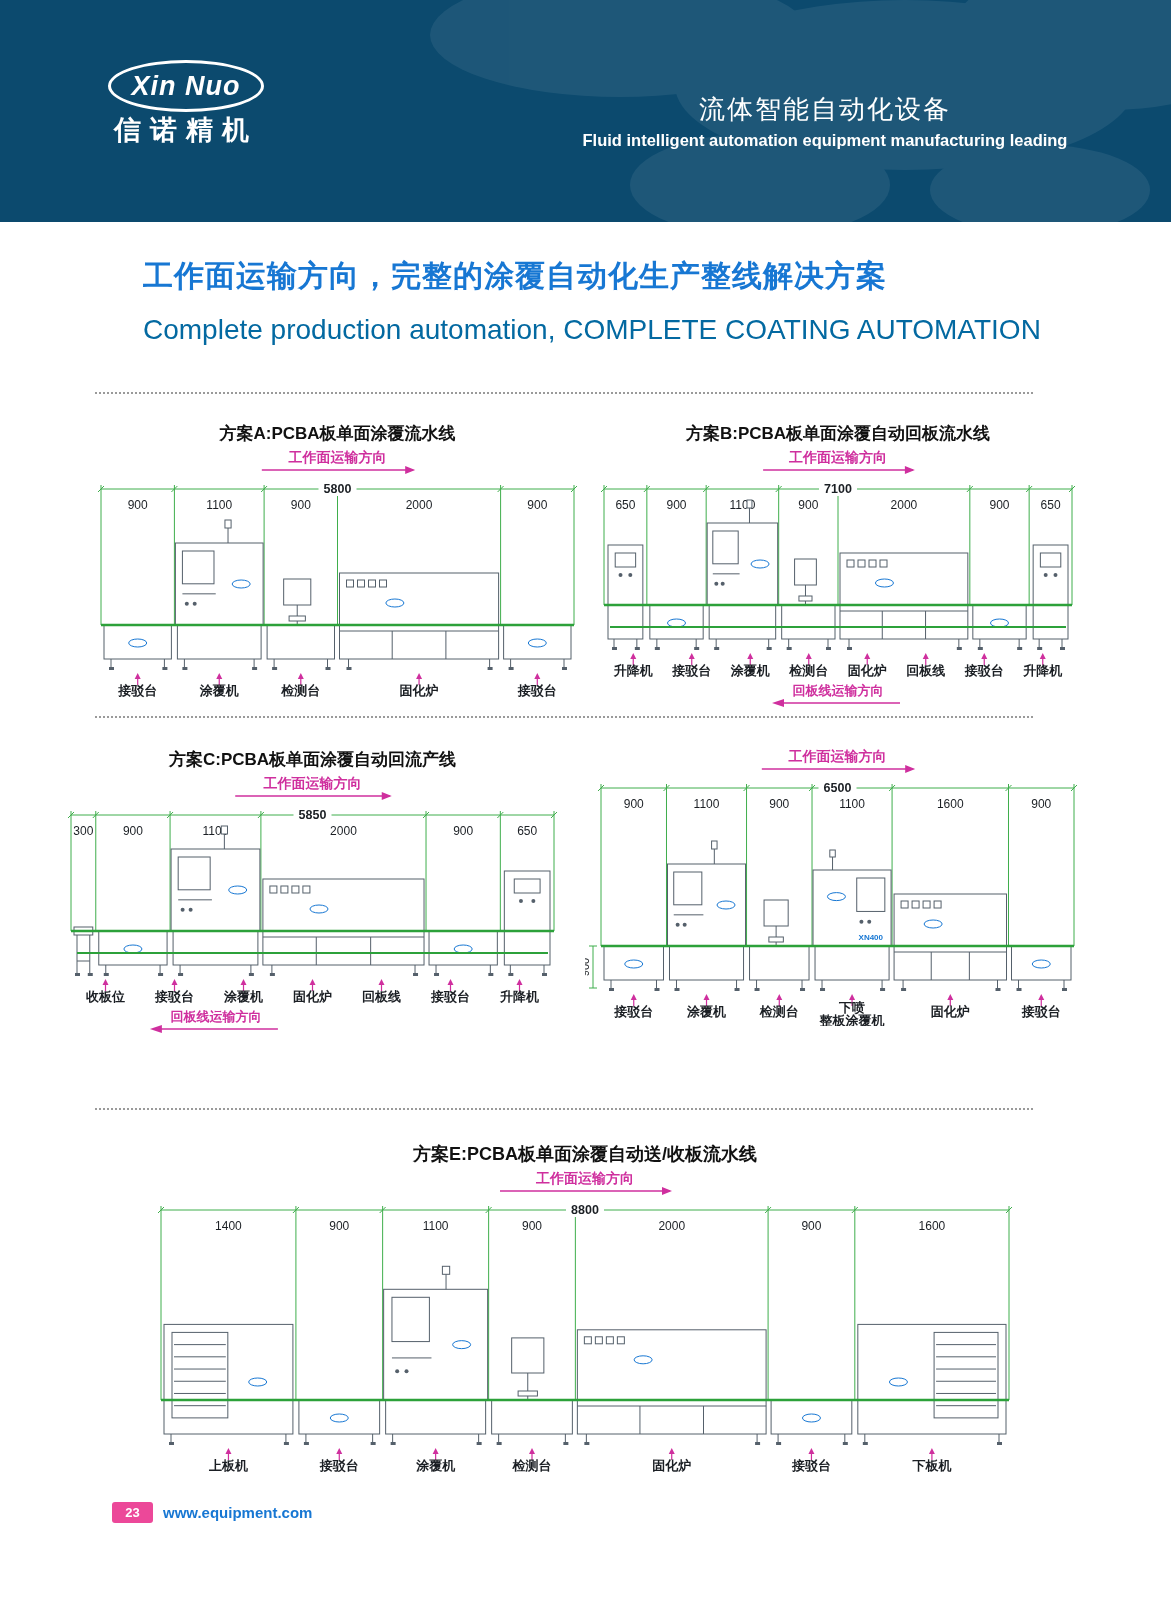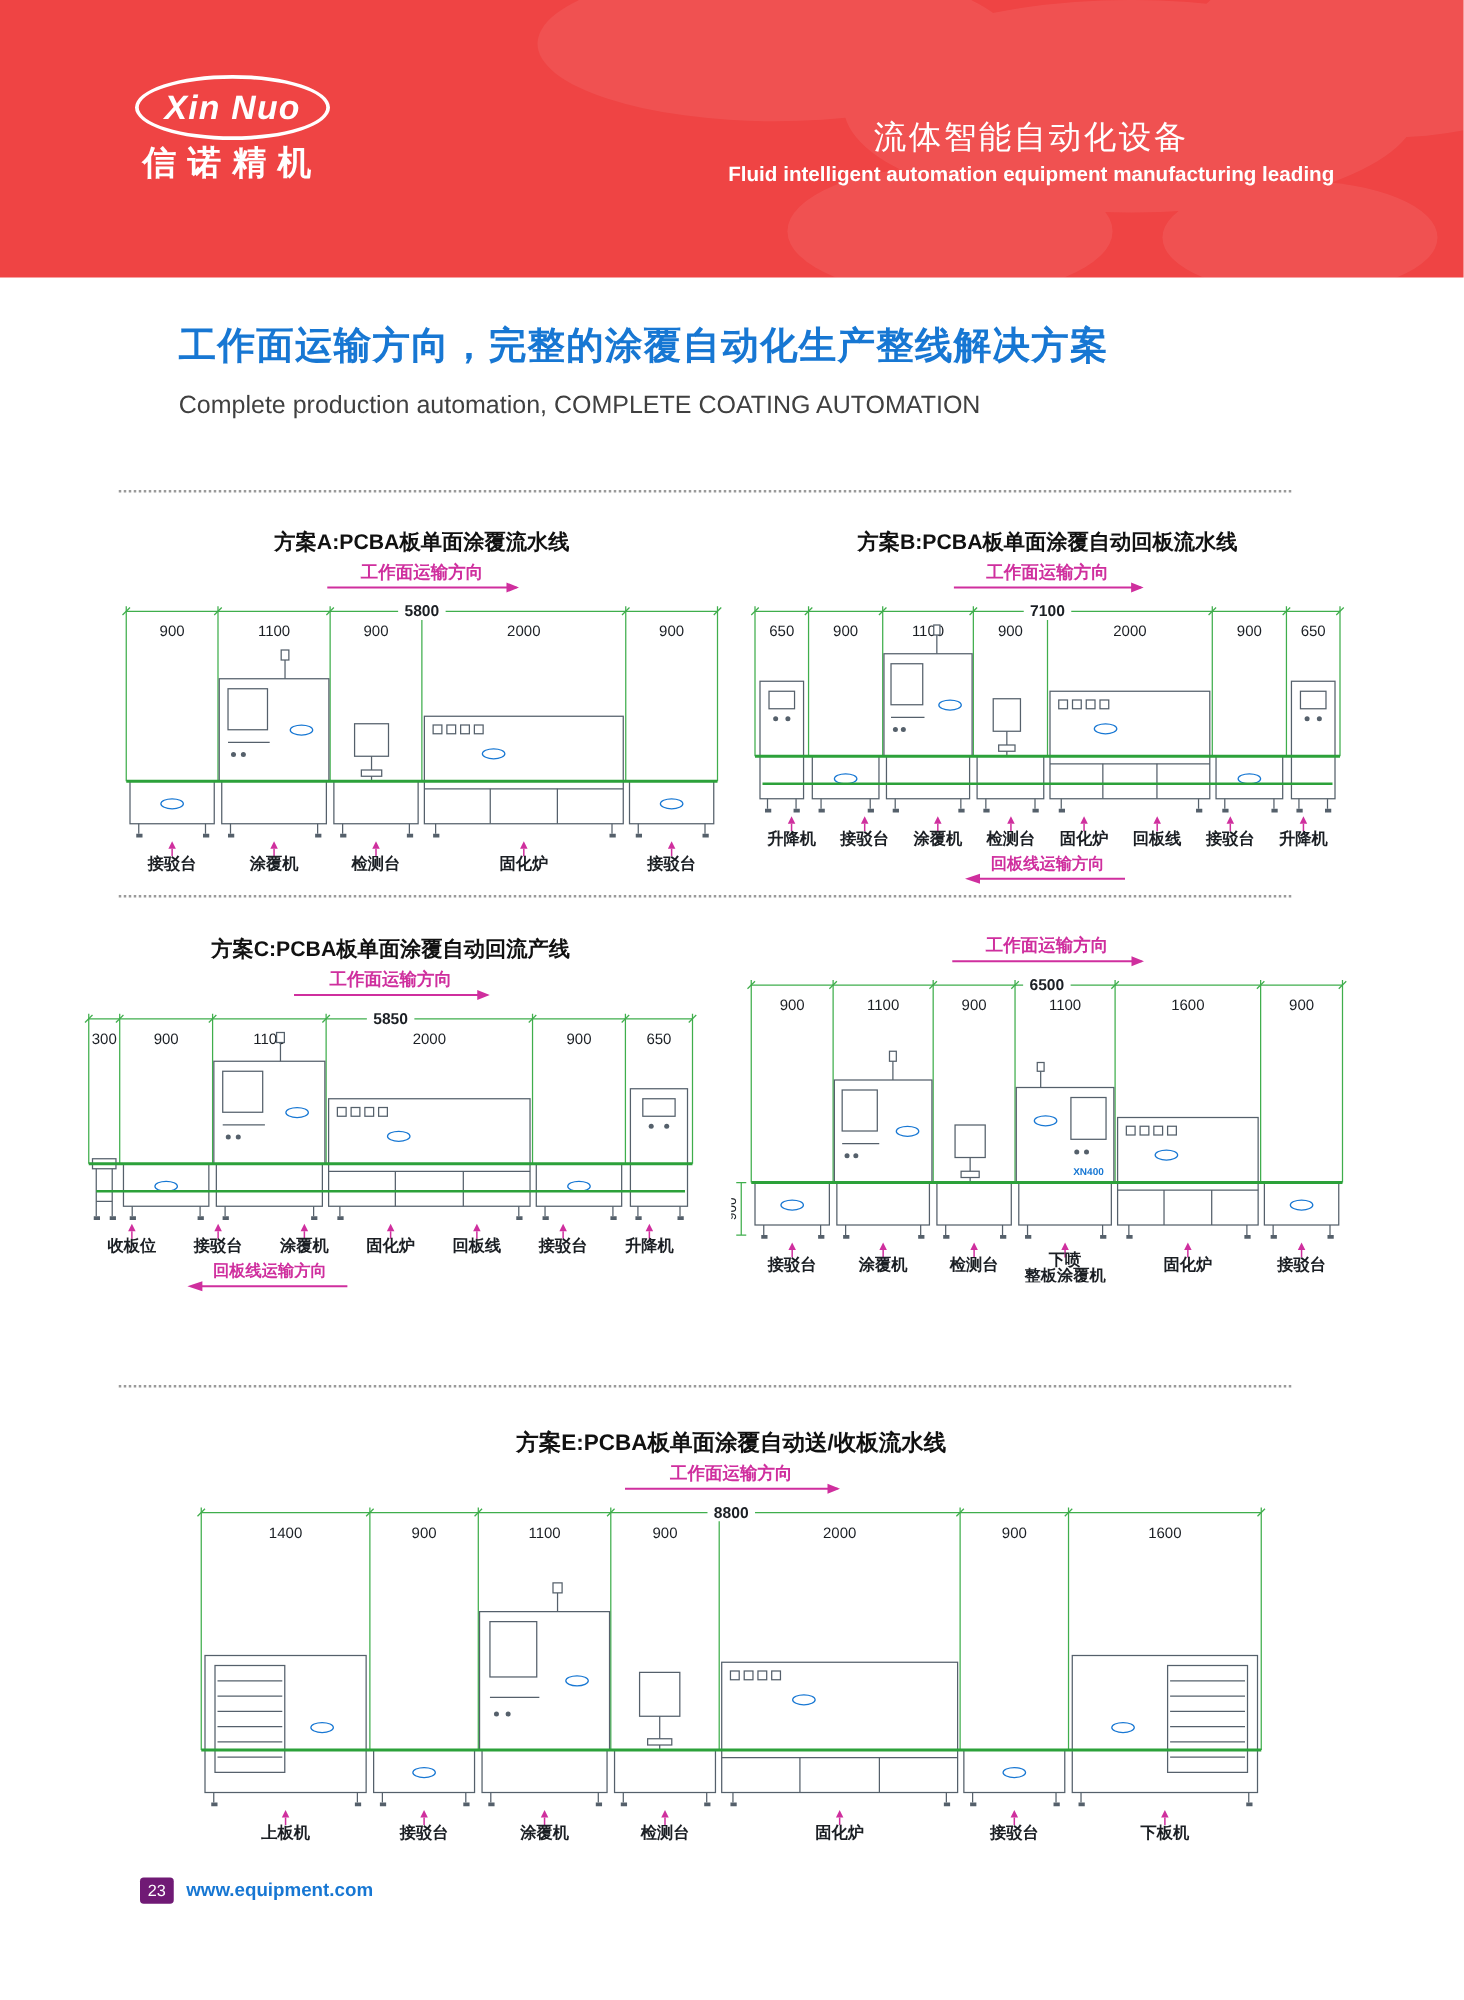--- a/index.html
+++ b/index.html
@@ -2,51 +2,51 @@
 <html><head>
 <meta charset="utf-8">
 <style>
   *{margin:0;padding:0;box-sizing:border-box}
   html,body{background:#fff}
   body{
     width:1171px;height:1600px;position:relative;overflow:hidden;
     font-family:"Liberation Sans",sans-serif;color:#1b1f24;
   }
   
-  .header{position:absolute;left:0;top:0;width:1171px;height:222px;background:#ef4444;overflow:hidden}
+  .header{position:absolute;left:0;top:0;width:1171px;height:222px;background:#0c4a6e;overflow:hidden}
   .header .map{position:absolute;left:0;top:0;width:100%;height:100%}
   .logo-block{position:absolute;left:108px;top:60px;color:#fff}
   .logo-oval{
     width:156px;height:52px;border:3px solid #fff;border-radius:50%;
     display:flex;align-items:center;justify-content:center;
     font-style:italic;font-weight:bold;font-size:27px;letter-spacing:1px;
   }
   .logo-cn{margin-top:0;font-size:27px;font-weight:bold;letter-spacing:9px;text-align:center}
   .tagline{position:absolute;left:560px;top:92px;width:530px;text-align:center;color:#fff}
   .tagline-zh{font-size:26px;letter-spacing:2px}
   .tagline-en{margin-top:4px;font-size:16.5px;font-weight:bold}
   
   .intro{position:absolute;left:143px;top:256px;width:920px}
   .intro-zh{font-size:30px;font-weight:800;color:#1777d3;margin-bottom:14px;letter-spacing:1px}
-  .intro-en{font-size:20px;color:#404040;line-height:1.38}
+  .intro-en{font-size:28px;color:#0369a1;line-height:1.38}
   
   .sep{position:absolute;left:95px;width:938px;height:0;border-top:2px dotted #9a9a9a}
   .sep1{top:392px}.sep2{top:716px}.sep3{top:1108px}
   
   .scheme{position:absolute}
   .scheme-title{font-size:17px;font-weight:bold;color:#111;text-align:center;margin-bottom:4px}
   .scheme-e .scheme-title{font-size:18px}
   .canvas{width:100%;position:relative}
   .canvas svg{display:block;width:100%;height:100%}
   .canvas svg text{font-family:"Liberation Sans",sans-serif}
   
   .footer{position:absolute;left:112px;top:1502px;display:flex;align-items:center}
   .page-badge{
-    width:27px;height:21px;background:#701a75;color:#fff;border-radius:3px;
-    display:flex;align-items:center;justify-content:center;font-size:13px;font-weight:normal;
+    width:41px;height:21px;background:#ec4899;color:#fff;border-radius:3px;
+    display:flex;align-items:center;justify-content:center;font-size:13px;font-weight:bold;
   }
   .website{margin-left:10px;font-size:15px;font-weight:bold;color:#1777d3}
 </style>
 </head>
 <body>
 
 <div class="header">
   <svg class="map" viewBox="0 0 1171 222">
     <g fill="#ffffff" opacity="0.07">
       <ellipse cx="620" cy="35" rx="190" ry="62"></ellipse>

